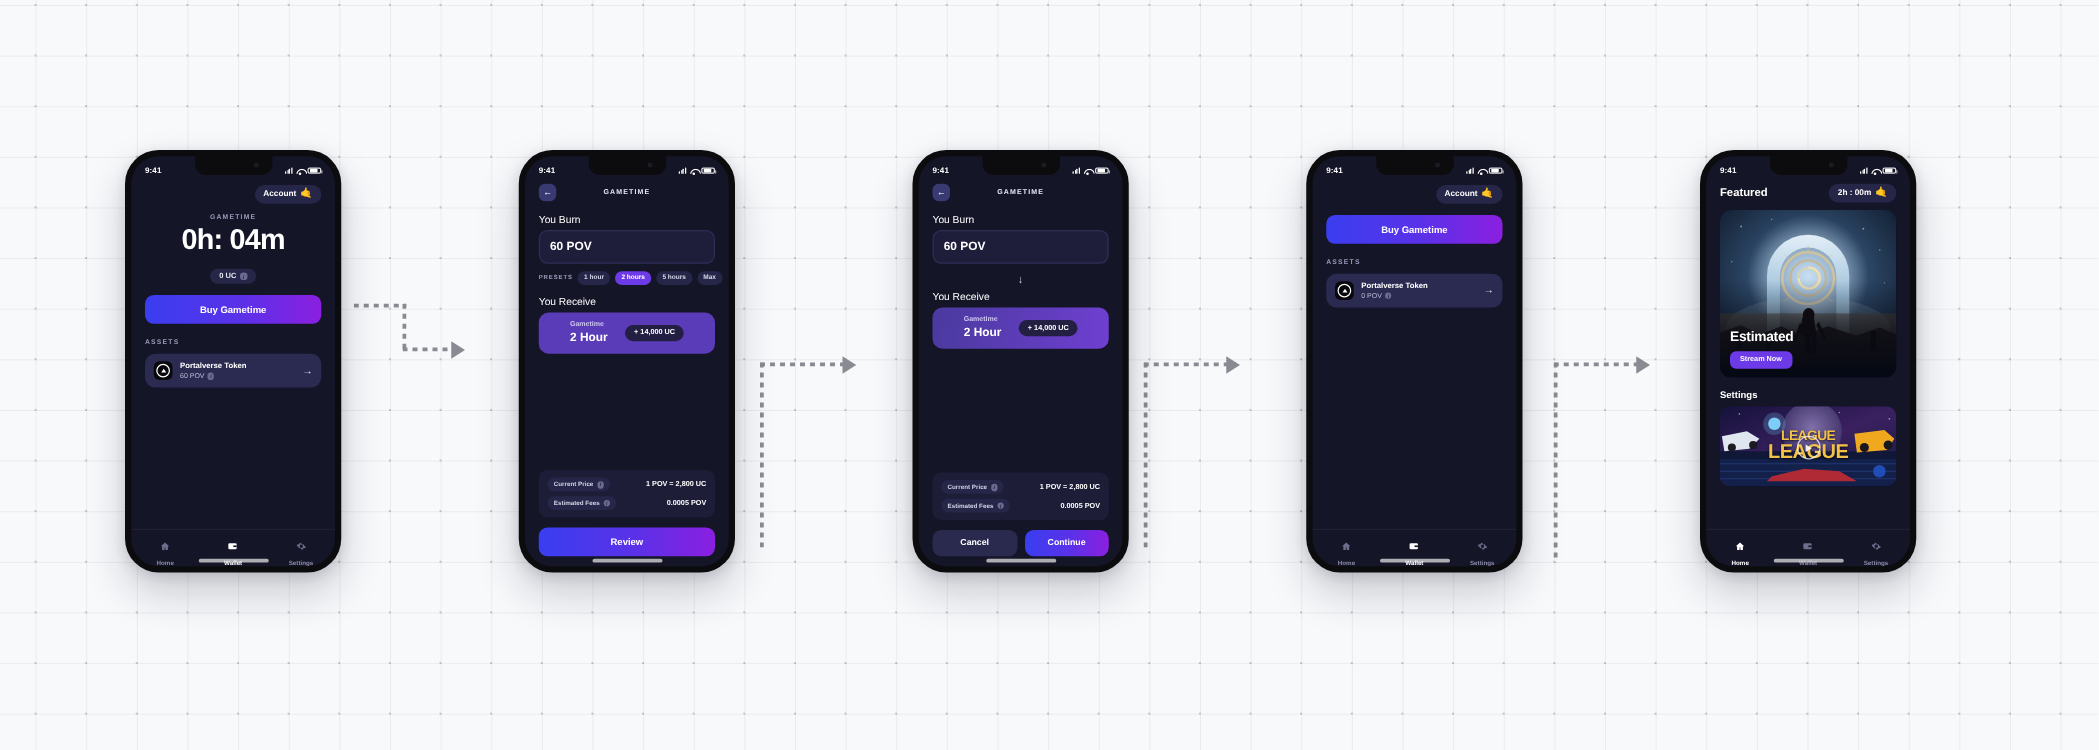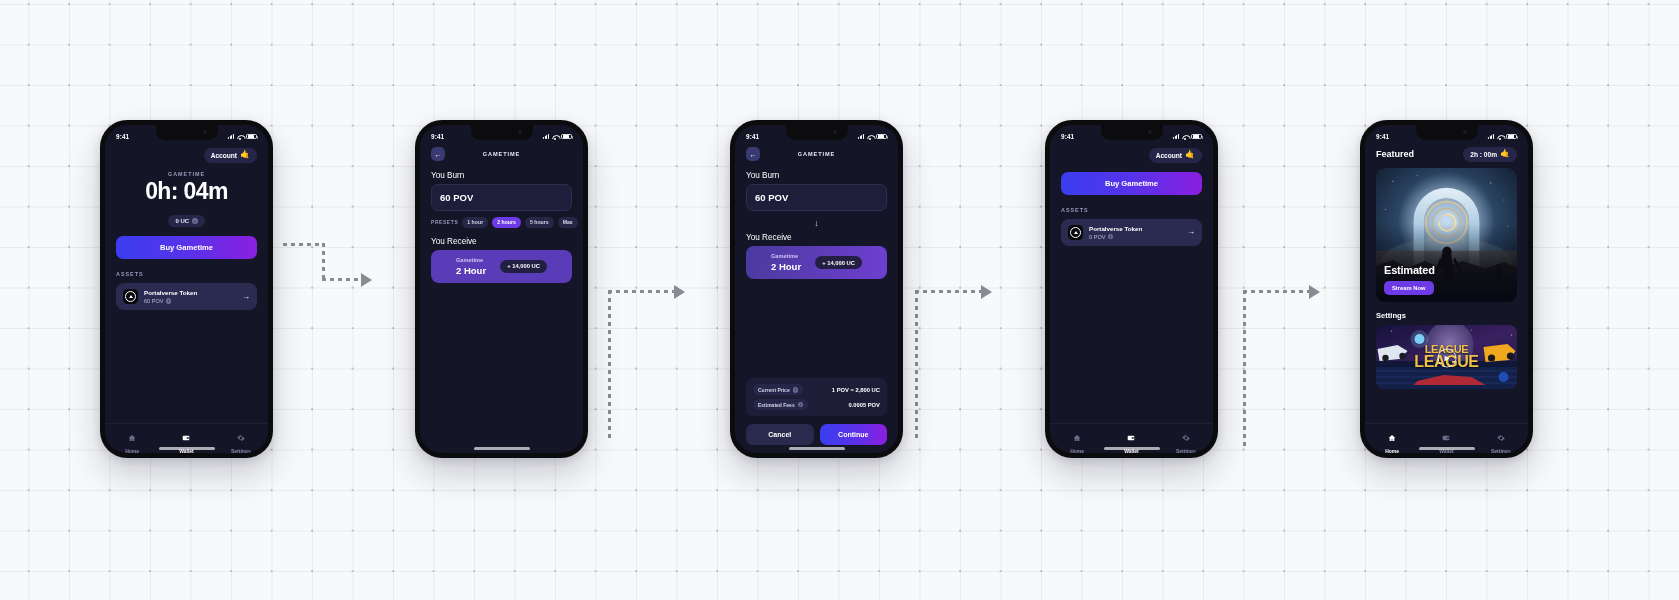--- a/index.html
+++ b/index.html
@@ -403,20 +403,39 @@
           <span class="chip">5 hours</span>
           <span class="chip">Max</span>
         </div>
         <div class="sec-title">You Receive</div>
         <div class="receive-card flat">
           <div>
             <div class="rc-lab">Gametime</div>
             <div class="rc-val">2 Hour</div>
           </div>
           <div class="rc-badge">+ 14,000 UC</div>
+        </div>
+        <div class="foot">
+          <div class="info-card">
+            <div class="info-row">
+              <span class="info-key">
+                <span>Current Price</span>
+                <span class="info-dot">i</span>
+              </span>
+              <span class="info-val">1 POV = 2,800 UC</span>
+            </div>
+            <div class="info-row">
+              <span class="info-key">
+                <span>Estimated Fees</span>
+                <span class="info-dot">i</span>
+              </span>
+              <span class="info-val">0.0005 POV</span>
+            </div>
+          </div>
+          <button class="btn-primary" style="margin-top:8px;">Review</button>
         </div>
       </div>
       <div class="homebar"></div>
     </div>
   </div>
 
   <div class="phone" style="left:730px;top:120px;">
     <div class="screen">
       <div class="notch"></div>
       <div class="statusbar">

